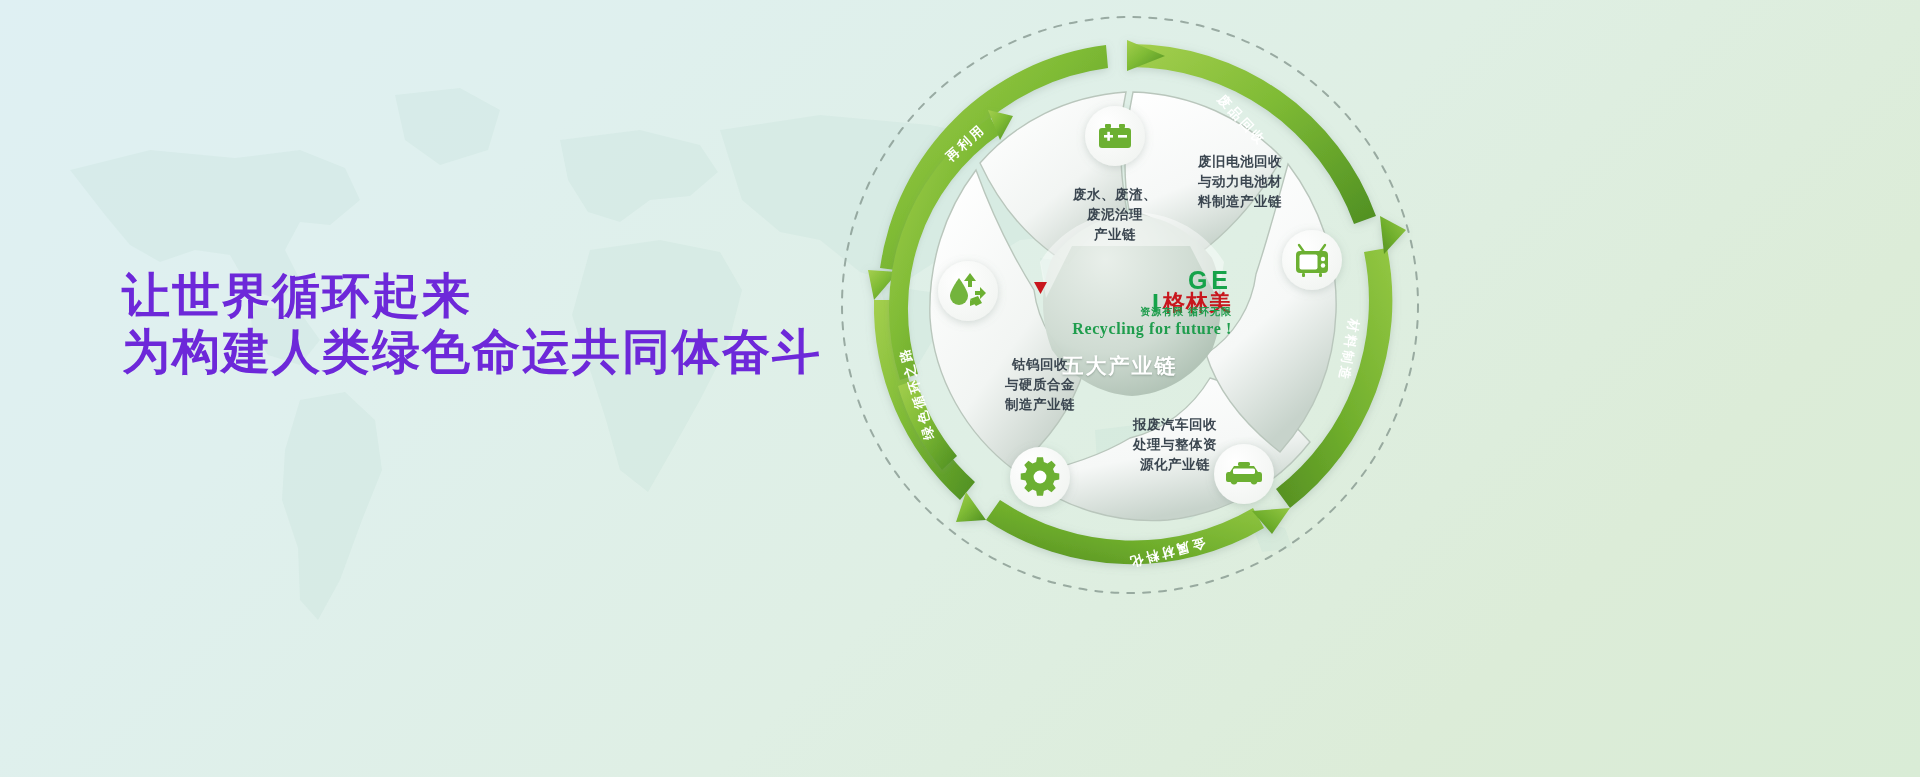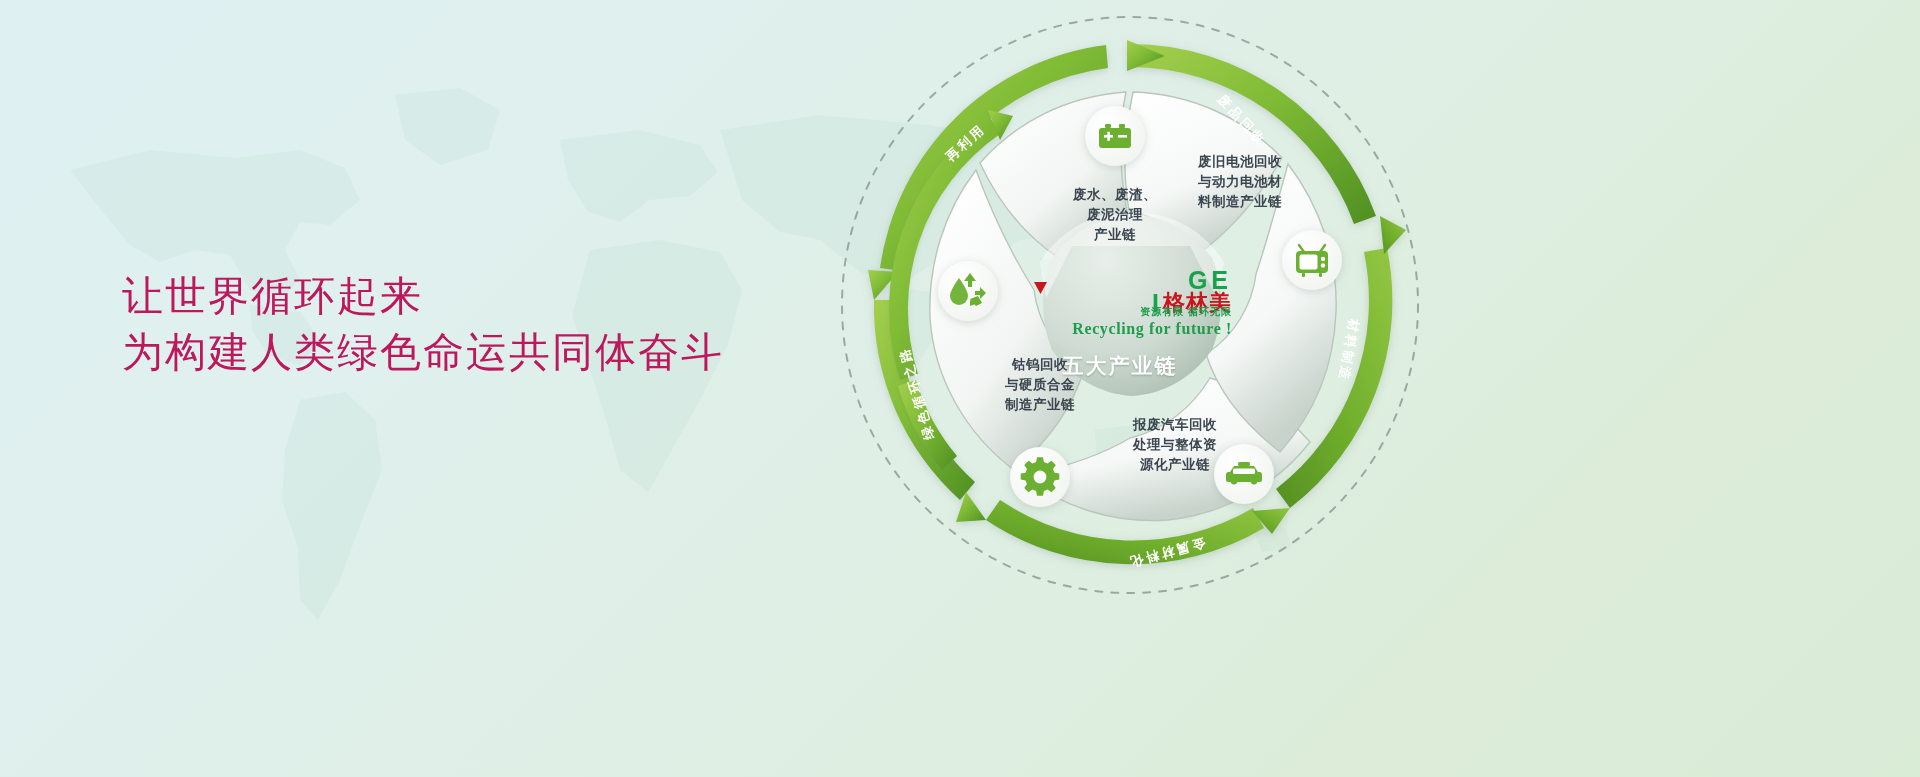--- a/index.html
+++ b/index.html
@@ -9,21 +9,21 @@
     background:linear-gradient(135deg,#dff0f3 0%,#dff0ee 25%,#dfefe4 55%,#dcecd8 80%,#d9ecd6 100%);
     position:relative;
   }
 
   
   #worldmap{position:absolute;left:0;top:0;width:1920px;height:777px;opacity:.38;pointer-events:none;}
 
   
   .tagline{position:absolute;left:122px;top:268px;}
   .tagline div{
-    color:#be185d;font-size:41px;line-height:56px;font-weight:400;
+    color:#6d28d9;font-size:48px;line-height:56px;font-weight:700;
     letter-spacing:2px;white-space:nowrap;
   }
 
   
   #diagram{position:absolute;left:820px;top:0px;width:620px;height:777px;}
   #diagram svg{display:block;}
 
   .seg-label{
     position:absolute;text-align:center;color:#3b4650;
     font-size:13.5px;line-height:20px;font-weight:700;letter-spacing:.5px;

